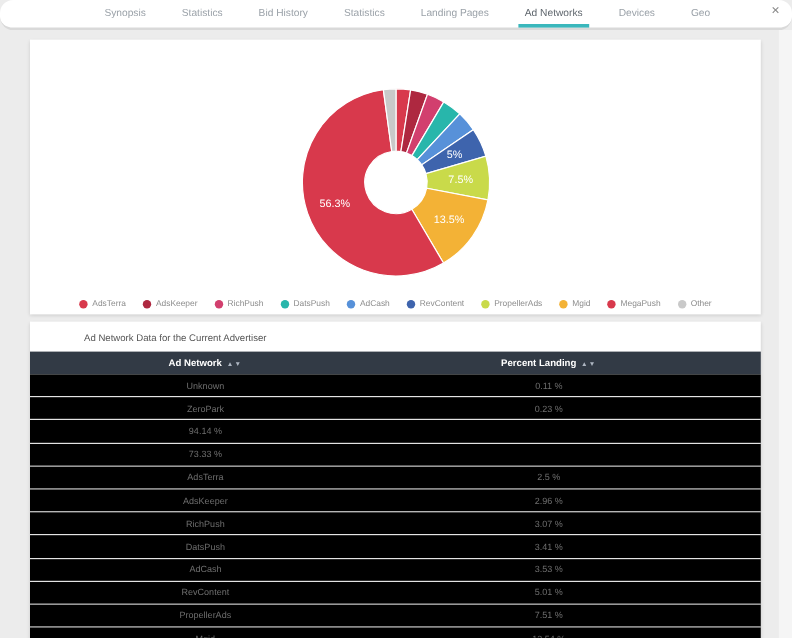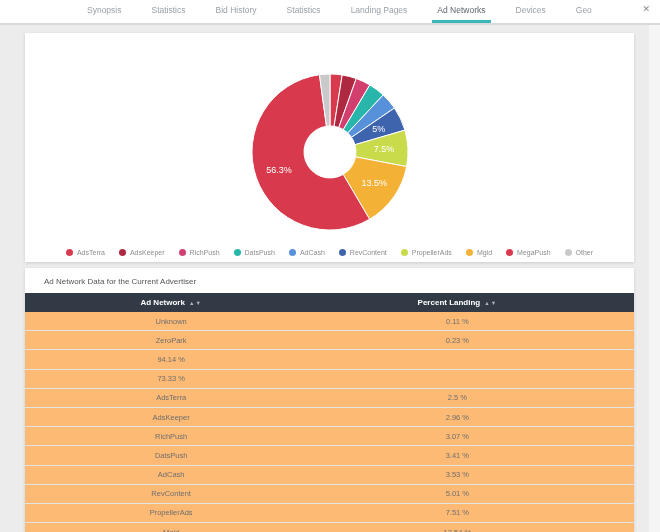--- a/index.html
+++ b/index.html
@@ -1,21 +1,21 @@
 <!DOCTYPE html>
 <html><head>
 <meta charset="utf-8">
 <style>
   * { margin:0; padding:0; box-sizing:border-box; }
   html,body { width:660px; height:532px; overflow:hidden;
     font-family:"Liberation Sans", sans-serif; background:#ececec; }
 
   
   .navbar { height:25px; background:#ffffff; border-bottom:2px solid #d9d9d9;
-    display:flex; align-items:stretch; gap:20px; padding-left:82px; position:relative; }
+    display:flex; align-items:stretch; gap:20px; padding-left:82px; position:relative;border-radius:11px; }
   .tab { display:flex; align-items:center; font-size:8.5px; color:#9aa1a8;
     cursor:pointer; padding:0 5px; border-bottom:3px solid transparent; white-space:nowrap; }
   .tab.active { color:#5f666d; border-bottom-color:#3ab7bc; }
   .close-btn { margin-left:auto; margin-right:10px; display:flex; align-items:flex-start;
     padding-top:4px; font-size:9px; color:#8a8a8a; cursor:pointer; }
 
   .right-strip { position:absolute; right:0; top:25px; width:11px; height:507px;
     background:#f5f5f5; }
 
   
@@ -27,28 +27,28 @@
   
   .donut-wrap { width:609px; height:204px; }
   .donut-label { font-size:9px; fill:#ffffff; }
   .legend { display:flex; justify-content:center; align-items:center; gap:14px;
     height:22px; }
   .legend-item { display:flex; align-items:center; gap:4px; font-size:7px;
     color:#8d8d8d; cursor:pointer; white-space:nowrap; }
   .legend-dot { width:7px; height:7px; border-radius:50%; display:inline-block; }
 
   
-  .section-title { font-size:8px; color:#555555; padding:9px 10px 7px 19px; }
+  .section-title { font-size:8px; color:#555555; padding:9px 10px 7px 19px;margin-left:26px; }
   .thead { display:grid; grid-template-columns:48% 46% 6%; background:#323a45;
     height:19px; align-items:center; }
   .th { color:#ffffff; font-size:8px; font-weight:bold; text-align:center;
     cursor:pointer; }
   .sort-icons { font-size:5.5px; color:#aeb6c2; margin-left:4px; letter-spacing:1px; }
   .trow { display:grid; grid-template-columns:48% 46% 6%; height:19.2px;
-    align-items:center; border-bottom:1px solid #e3e3e3; background:#fdba74; }
+    align-items:center; border-bottom:1px solid #e3e3e3; background:#000000; }
   .td { font-size:7.5px; color:#6e6e6e; text-align:center; }
 </style>
 </head>
 <body>
 
 <div class="navbar">
 
   <div class="tab">Synopsis</div>
     <div class="tab">Statistics</div>
     <div class="tab">Bid History</div>

